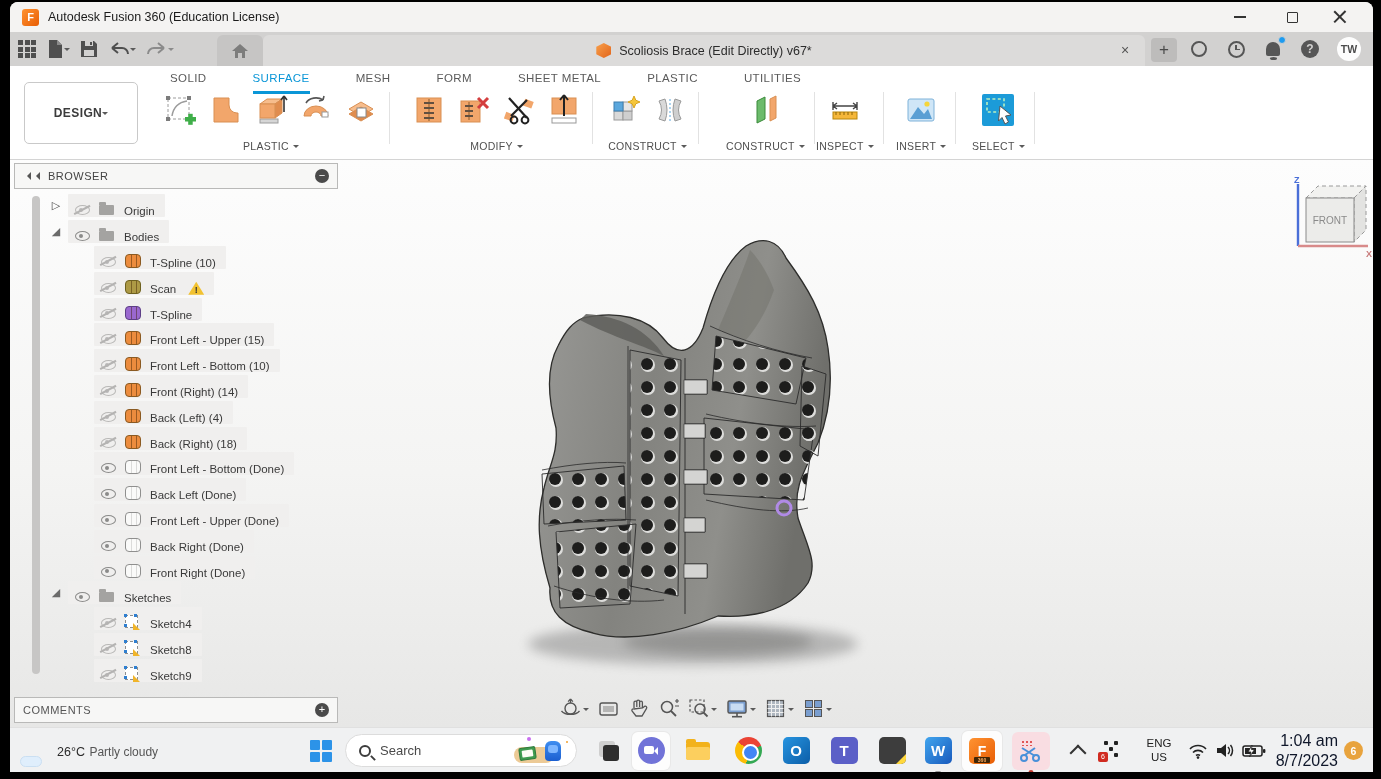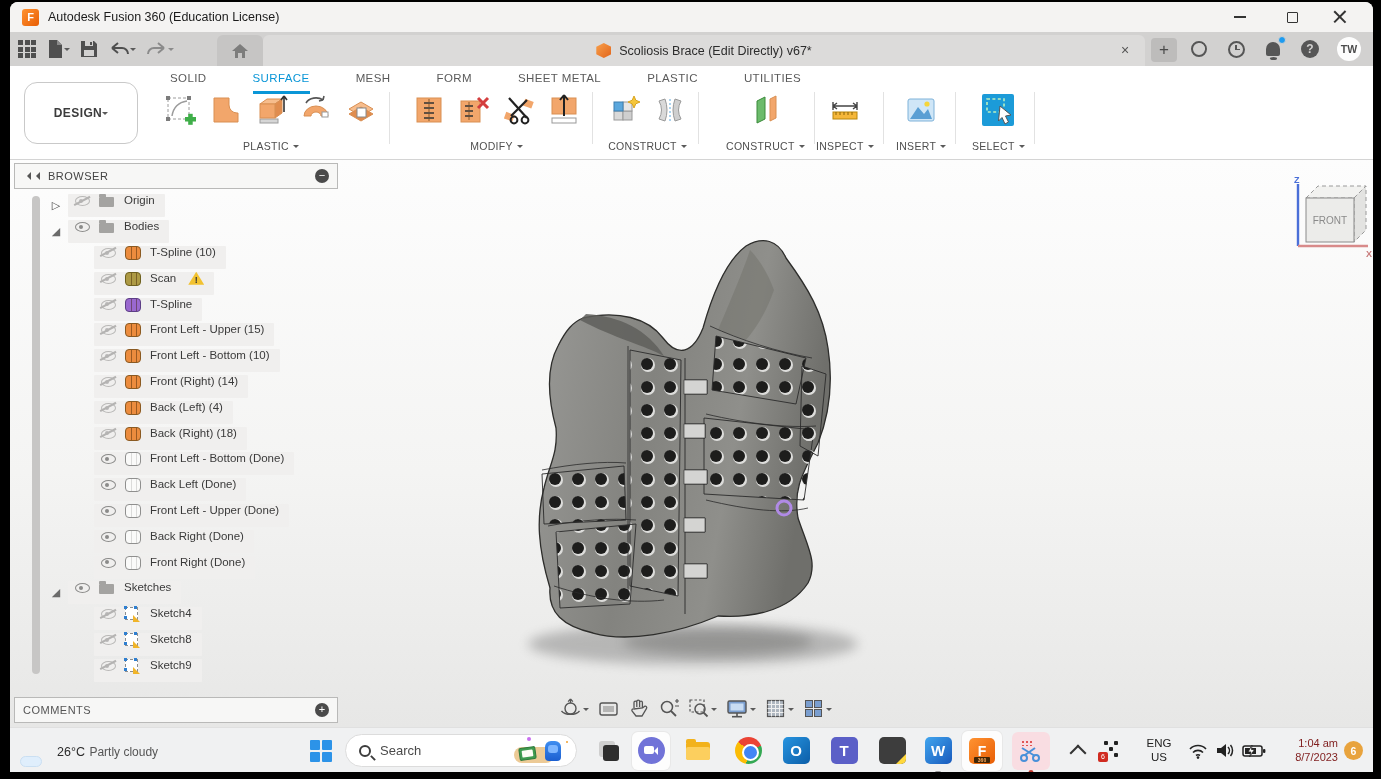--- a/index.html
+++ b/index.html
@@ -45,21 +45,21 @@
 .bell-ico::before{content:"";position:absolute;left:3.5px;bottom:-3.5px;width:7px;height:3px;border-radius:50%;background:#565656}
 .bell-dot{position:absolute;right:-3px;top:-3px;width:8px;height:8px;border-radius:50%;background:#1d9bf0;border:1.5px solid #d2d1d0}
 .help-ico{width:18px;height:18px;border-radius:50%;background:#565656;color:#d2d1d0;font-size:12px;font-weight:bold;display:flex;align-items:center;justify-content:center}
 .avatar{width:24px;height:24px;border-radius:50%;background:#fdfdfd;color:#4c4c4c;font-size:10.5px;font-weight:bold;display:flex;align-items:center;justify-content:center}
 
 
 .ribbon{position:absolute;left:0;top:64px;width:100%;height:94px;background:#fff;border-bottom:1px solid #d4d4d4}
 .rtabs{position:absolute;left:160px;top:6px;display:flex;gap:46px}
 .rtab{font-size:11.5px;color:#5a5a5a;letter-spacing:.4px;padding-bottom:7px}
 .rtab.active{color:#0a96d7;border-bottom:3px solid #0a96d7}
-.design-btn{position:absolute;left:14px;top:16px;width:114px;height:62px;background:#fff;border:1px solid #c9c9c9;border-radius:13px;display:flex;align-items:center;justify-content:center;font-size:12px;font-weight:bold;color:#3c3c3c;letter-spacing:.4px}
+.design-btn{position:absolute;left:14px;top:16px;width:114px;height:62px;background:#fff;border:1px solid #c9c9c9;border-radius:5px;display:flex;align-items:center;justify-content:center;font-size:12px;font-weight:bold;color:#3c3c3c;letter-spacing:.4px}
 .grp{position:absolute;top:22px;height:64px;display:flex;flex-direction:column;align-items:center;justify-content:space-between}
 .grp::after{content:"";position:absolute;right:-10px;top:4px;height:52px;width:1px;background:#e2e2e2}
 .grp .icons{display:flex;align-items:center;gap:7px;height:44px}
 .glabel{font-size:10.5px;color:#4f4f4f;display:flex;align-items:center;gap:4px;letter-spacing:.3px}
 .tool{width:38px;height:38px;display:flex;align-items:center;justify-content:center}
 .g-create{left:152px}.g-modify{left:400px}.g-assemble{left:596px}.g-construct{left:716px}.g-inspect{left:806px}.g-insert{left:886px}.g-select{left:962px}
 
 
 .canvas{position:absolute;left:0;top:158px;width:100%;height:567px;background:linear-gradient(#fdfdfd 0%,#f4f4f3 55%,#e7e7e6 100%)}
 
@@ -72,21 +72,21 @@
 .circle-btn.minus::before{content:"−"}
 .circle-btn.plus::before{content:"+"}
 .vscroll{position:absolute;left:22px;top:36px;width:8px;height:478px;background:#c7c6c5;border-radius:4px}
 .tree{position:absolute;left:4px;top:33px;width:330px}
 .trow{display:flex;align-items:center;height:25.8px}
 .trow.lvl0{padding-left:34px}
 .trow.lvl1{padding-left:60px}
 .expander{width:16px;height:16px;margin-right:4px;font-size:11px;color:#3e3e3e;display:flex;align-items:center;justify-content:center}
 .trow.exp-collapsed .expander::before{content:"▷"}
 .trow.exp-expanded .expander::before{content:"◢";color:#6b6b6b}
-.chip{display:flex;align-items:flex-start;gap:8px;background:#f0efee;height:23px;padding:0 10px 0 5px;border-radius:1px}
+.chip{display:flex;align-items:flex-end;gap:8px;background:#f0efee;height:23px;padding:0 10px 0 5px;border-radius:1px}
 .eye{position:relative;width:18px;height:14px;display:flex;align-items:center;justify-content:center}
 .eye-shape{width:15px;height:10px;border:1.5px solid #8b8b8a;border-radius:50%;position:relative}
 .eye-shape::after{content:"";position:absolute;left:3.6px;top:1.8px;width:4px;height:4px;border-radius:50%;background:#8b8b8a}
 .trow.eye-off .eye-shape{border-color:#b9b8b7}
 .trow.eye-off .eye-shape::after{background:#b9b8b7}
 .eye-slash{display:none;position:absolute;left:0;top:5.5px;width:18px;height:1.6px;background:#b4b3b2;transform:rotate(-28deg)}
 .trow.eye-off .eye-slash{display:block}
 .nicon{width:17px;height:15px;position:relative}
 .nicon>*{display:none}
 .ic-folder{width:15px;height:10px;background:#a4a3a1;border-radius:1px;position:relative;margin-top:3px}
@@ -165,21 +165,21 @@
 .snipbox{width:38px;height:38px;background:#f9dde2;border-radius:6px;display:flex;align-items:center;justify-content:center;position:relative}
 .run-dot{position:absolute;left:50%;transform:translateX(-50%);bottom:-5px;width:6px;height:3px;border-radius:2px;background:#9a9a9a}
 .run-dot.red{background:#c4392e;width:5px;height:5px;border-radius:50%}
 .chev{width:12px;height:12px;border-left:2px solid #333;border-top:2px solid #333;transform:rotate(45deg);margin-top:5px}
 .traygrid{position:relative;width:22px;height:22px}
 .traygrid i{position:absolute;width:4px;height:4px;background:#222;border-radius:1px}
 .traybadge{position:absolute;left:-2px;bottom:0;width:10px;height:10px;background:#d02b20;color:#fff;font-size:7px;display:flex;align-items:center;justify-content:center;border-radius:2px}
 .lang{flex-direction:column;justify-content:center;line-height:1.15}
 .lang span{font-size:11.5px;color:#222;text-align:center;display:block}
 .clockblk{flex-direction:column;justify-content:center;line-height:1.25;align-items:flex-end}
-.clockblk span{font-size:11px;color:#7f1d1d;display:block;text-align:center}
+.clockblk span{font-size:16px;color:#0f172a;display:block;text-align:center}
 .orange-badge{width:19px;height:19px;border-radius:50%;background:#e8a33d;color:#fff;font-size:10.5px;font-weight:bold;display:flex;align-items:center;justify-content:center}
 svg text{font-family:"Liberation Sans",sans-serif}
 </style>
 </head>
 <body>
 
 <div class="screen">
 
   <div class="titlebar">
     <div class="fusion-logo"></div>

